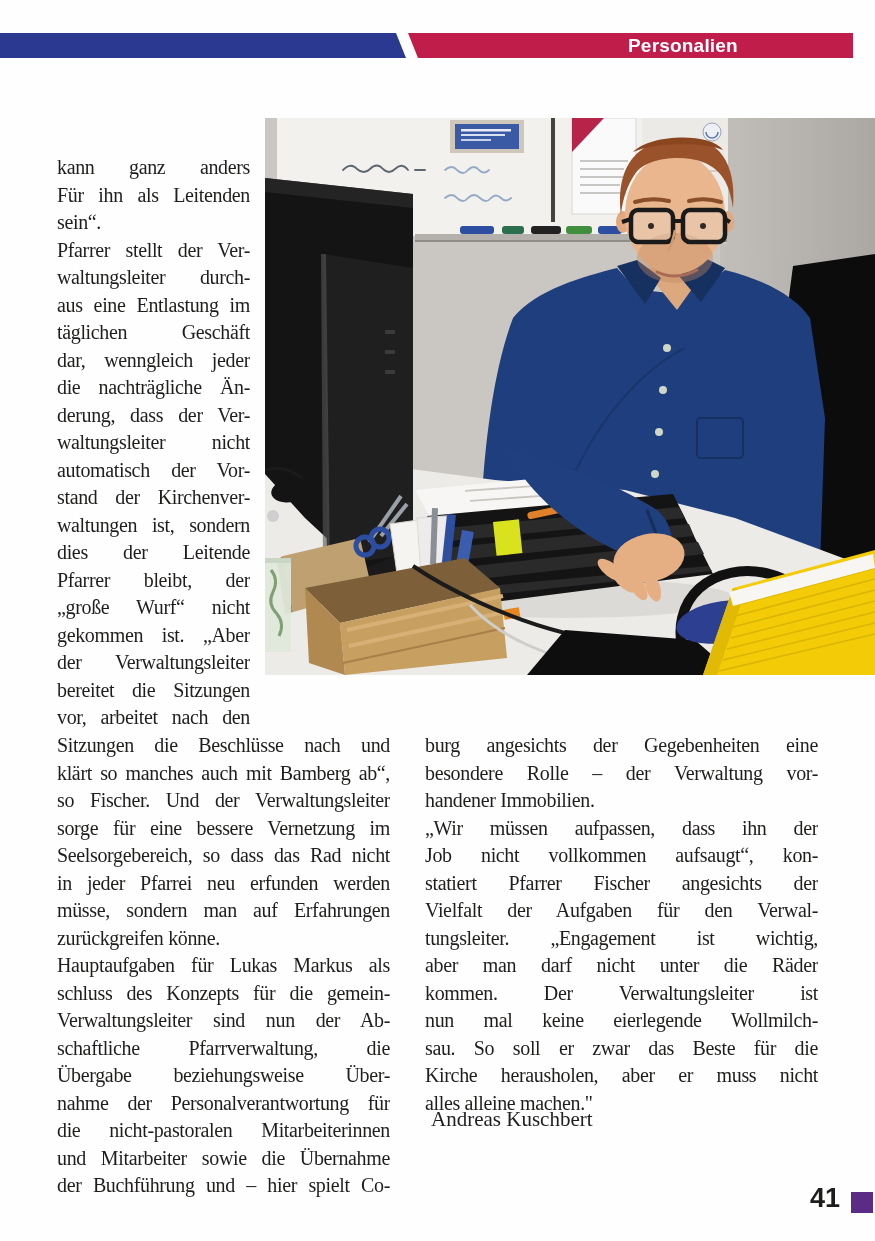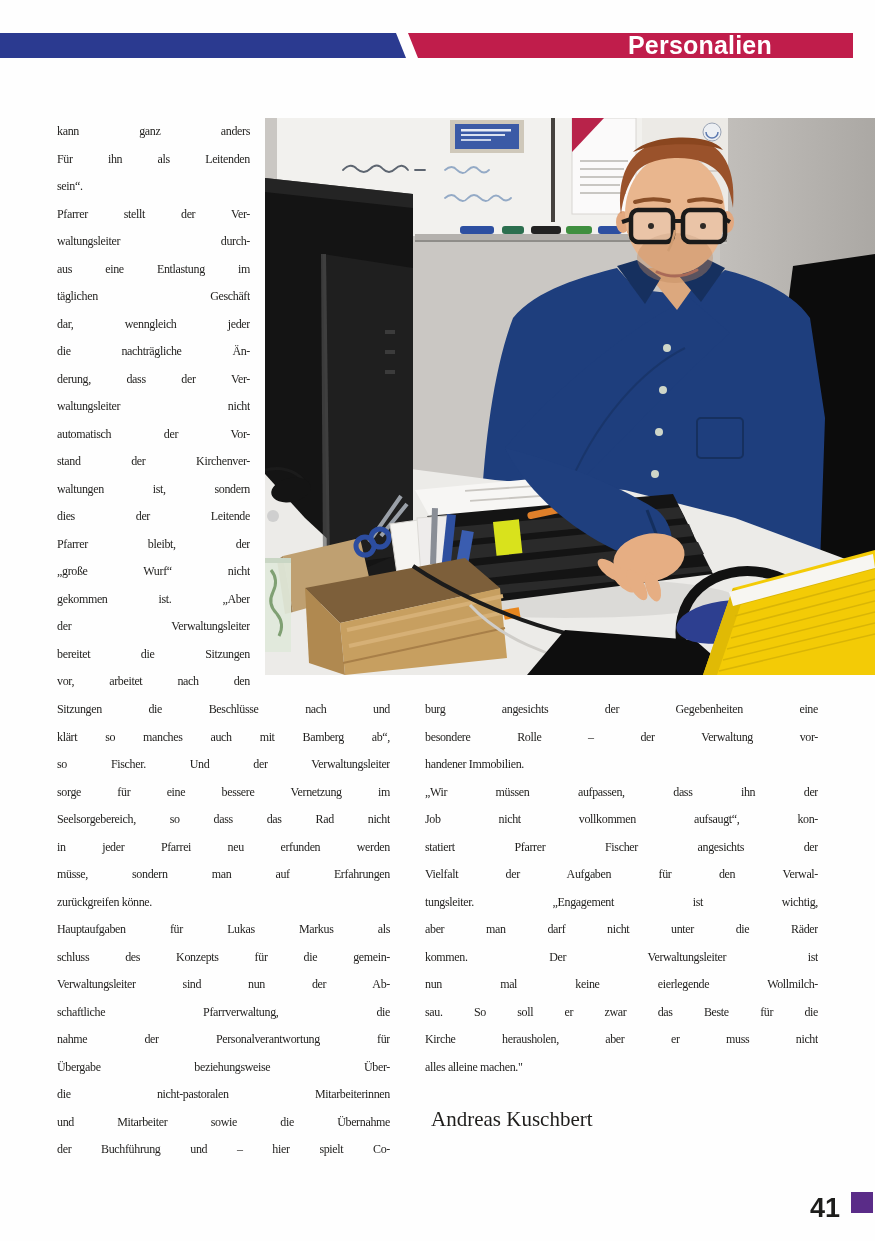--- a/index.html
+++ b/index.html
@@ -10,37 +10,37 @@
   }
   
   .bar-blue{position:absolute;left:0;top:33px;width:410px;height:25px;
     background:var(--header_blue,#2b3a90);
     clip-path:polygon(0 0,396px 0,406px 100%,0 100%);}
   .bar-red{position:absolute;left:400px;top:33px;width:453px;height:25px;
     background:var(--header_red,#c01d4b);
     clip-path:polygon(8px 0,100% 0,100% 100%,18px 100%);}
   .rubrik{position:absolute;left:628px;top:33px;height:25px;line-height:25.5px;
     font-family:"Liberation Sans","DejaVu Sans",sans-serif;font-weight:bold;
-    font-size:25px;color:#ffffff;letter-spacing:.2px;}
+    font-size:19px;color:#ffffff;letter-spacing:.2px;}
   
-  .col{position:absolute;font-size:12px;letter-spacing:-0.35px;}
+  .col{position:absolute;font-size:20px;letter-spacing:-0.35px;margin-top:36px;}
   .col-narrow{left:57px;top:118px;width:193px;}
   .col-left  {left:57px;top:696px;width:333px;}
   .col-right {left:425px;top:696px;width:393px;}
   .tl{height:27.5px;line-height:27.5px;overflow:hidden;white-space:nowrap;}
   .tl.just{text-align:justify;text-align-last:justify;text-justify:inter-word;white-space:normal;}
   .byline{position:absolute;left:431px;top:1104px;width:393px;height:30px;
     line-height:30px;text-align:left;padding-right:58px;box-sizing:border-box;
     font-size:21px;letter-spacing:0;}
   
   .photo{position:absolute;left:265px;top:118px;width:610px;height:557px;}
   
   .pagenum{position:absolute;left:800px;top:1183px;width:40px;text-align:right;
     font-family:"Liberation Sans","DejaVu Sans",sans-serif;font-weight:bold;
-    font-size:27px;color:#1d1d1b;margin-top:10px;}
+    font-size:27px;color:#1d1d1b;}
   .footsquare{position:absolute;left:851px;top:1192px;width:22px;height:21px;
     background:var(--footer_square,#5a2c88);}
 </style>
 </head>
 <body>
 
 <div class="page">
 
   <div class="bar-blue"></div>
   <div class="bar-red"></div>
@@ -276,22 +276,22 @@
       <div class="tl just">so Fischer. Und der Verwaltungsleiter</div>
       <div class="tl just">sorge für eine bessere Vernetzung im</div>
       <div class="tl just">Seelsorgebereich, so dass das Rad nicht</div>
       <div class="tl just">in jeder Pfarrei neu erfunden werden</div>
       <div class="tl just">müsse, sondern man auf Erfahrungen</div>
       <div class="tl">zurückgreifen könne.</div>
       <div class="tl just">Hauptaufgaben für Lukas Markus als</div>
       <div class="tl just">schluss des Konzepts für die gemein-</div>
       <div class="tl just">Verwaltungsleiter sind nun der Ab-</div>
       <div class="tl just">schaftliche Pfarrverwaltung, die</div>
+      <div class="tl just">Übergabe beziehungsweise Über-</div>
       <div class="tl just">nahme der Personalverantwortung für</div>
-      <div class="tl just">Übergabe beziehungsweise Über-</div>
       <div class="tl just">die nicht-pastoralen Mitarbeiterinnen</div>
       <div class="tl just">und Mitarbeiter sowie die Übernahme</div>
       <div class="tl just">der Buchführung und – hier spielt Co-</div>
     </div>
   <div class="col col-right">
       <div class="tl just">burg angesichts der Gegebenheiten eine</div>
       <div class="tl just">besondere Rolle – der Verwaltung vor-</div>
       <div class="tl">handener Immobilien.</div>
       <div class="tl just">„Wir müssen aufpassen, dass ihn der</div>
       <div class="tl just">Job nicht vollkommen aufsaugt“, kon-</div>

